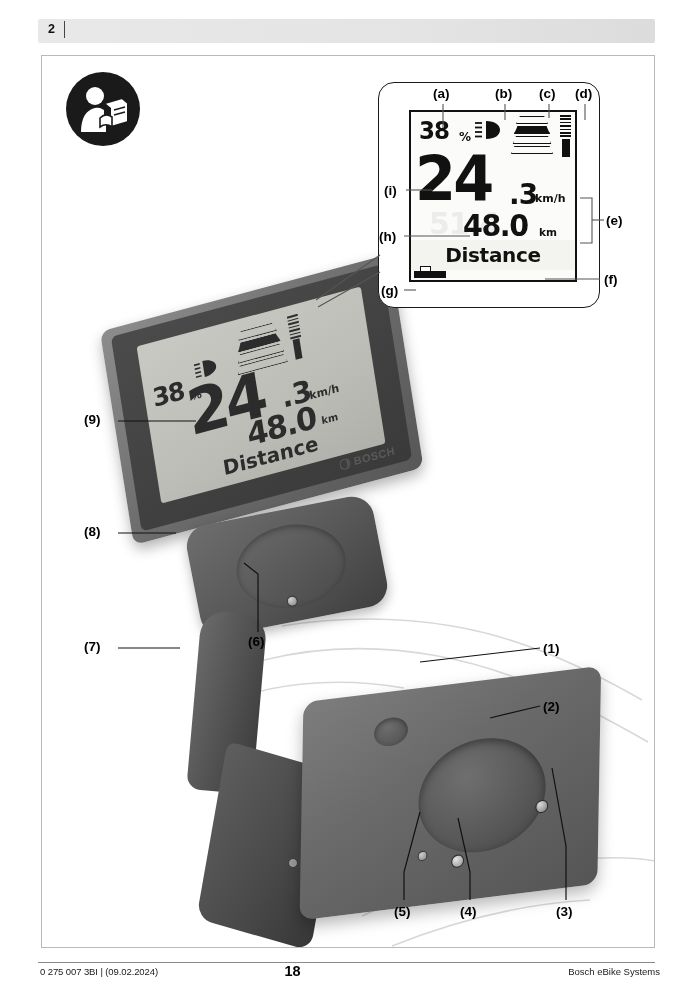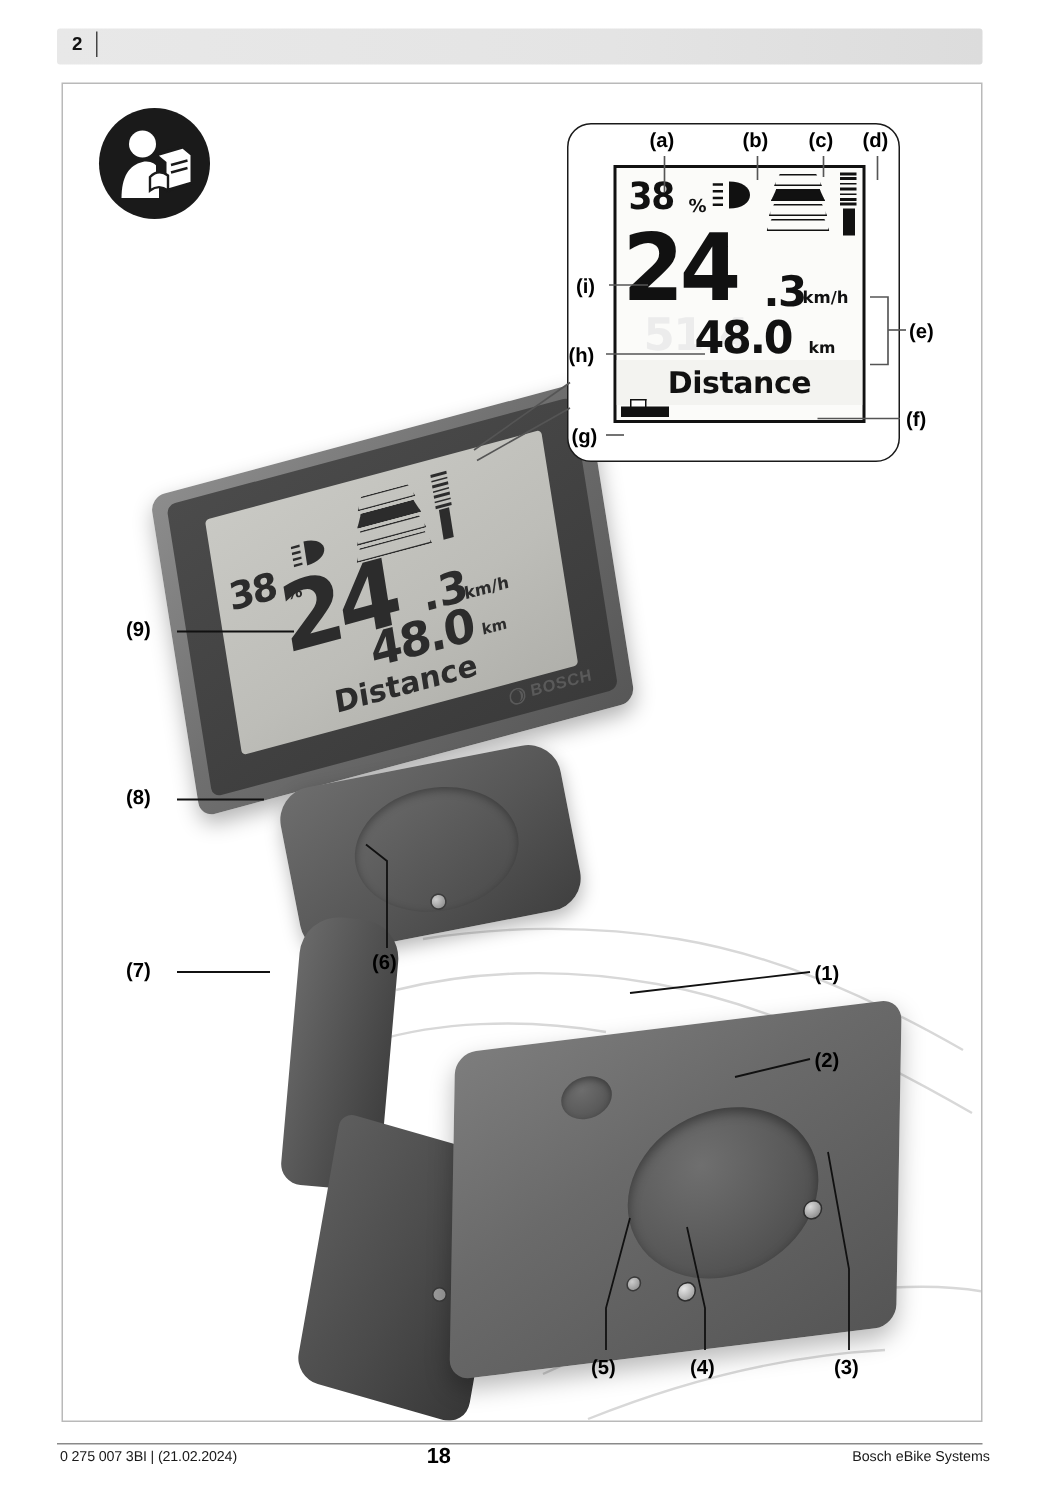--- a/index.html
+++ b/index.html
@@ -756,15 +756,15 @@
 <span class="callout" style="left:543px; top:699px;">(2)</span>
 <span class="callout" style="left:556px; top:904px;">(3)</span>
 <span class="callout" style="left:460px; top:904px;">(4)</span>
 <span class="callout" style="left:394px; top:904px;">(5)</span>
 <span class="callout" style="left:248px; top:634px;">(6)</span>
 <span class="callout" style="left:84px;  top:639px;">(7)</span>
 <span class="callout" style="left:84px;  top:524px;">(8)</span>
 <span class="callout" style="left:84px;  top:412px;">(9)</span>
 
 <div id="footer-rule"></div>
-<span id="footer-left">0 275 007 3BI | (21.02.2024)</span>
+<span id="footer-left">0 275 007 3BI | (09.02.2024)</span>
 <span id="footer-page">18</span>
 <span id="footer-right">Bosch eBike Systems</span>
 
 </body></html>

